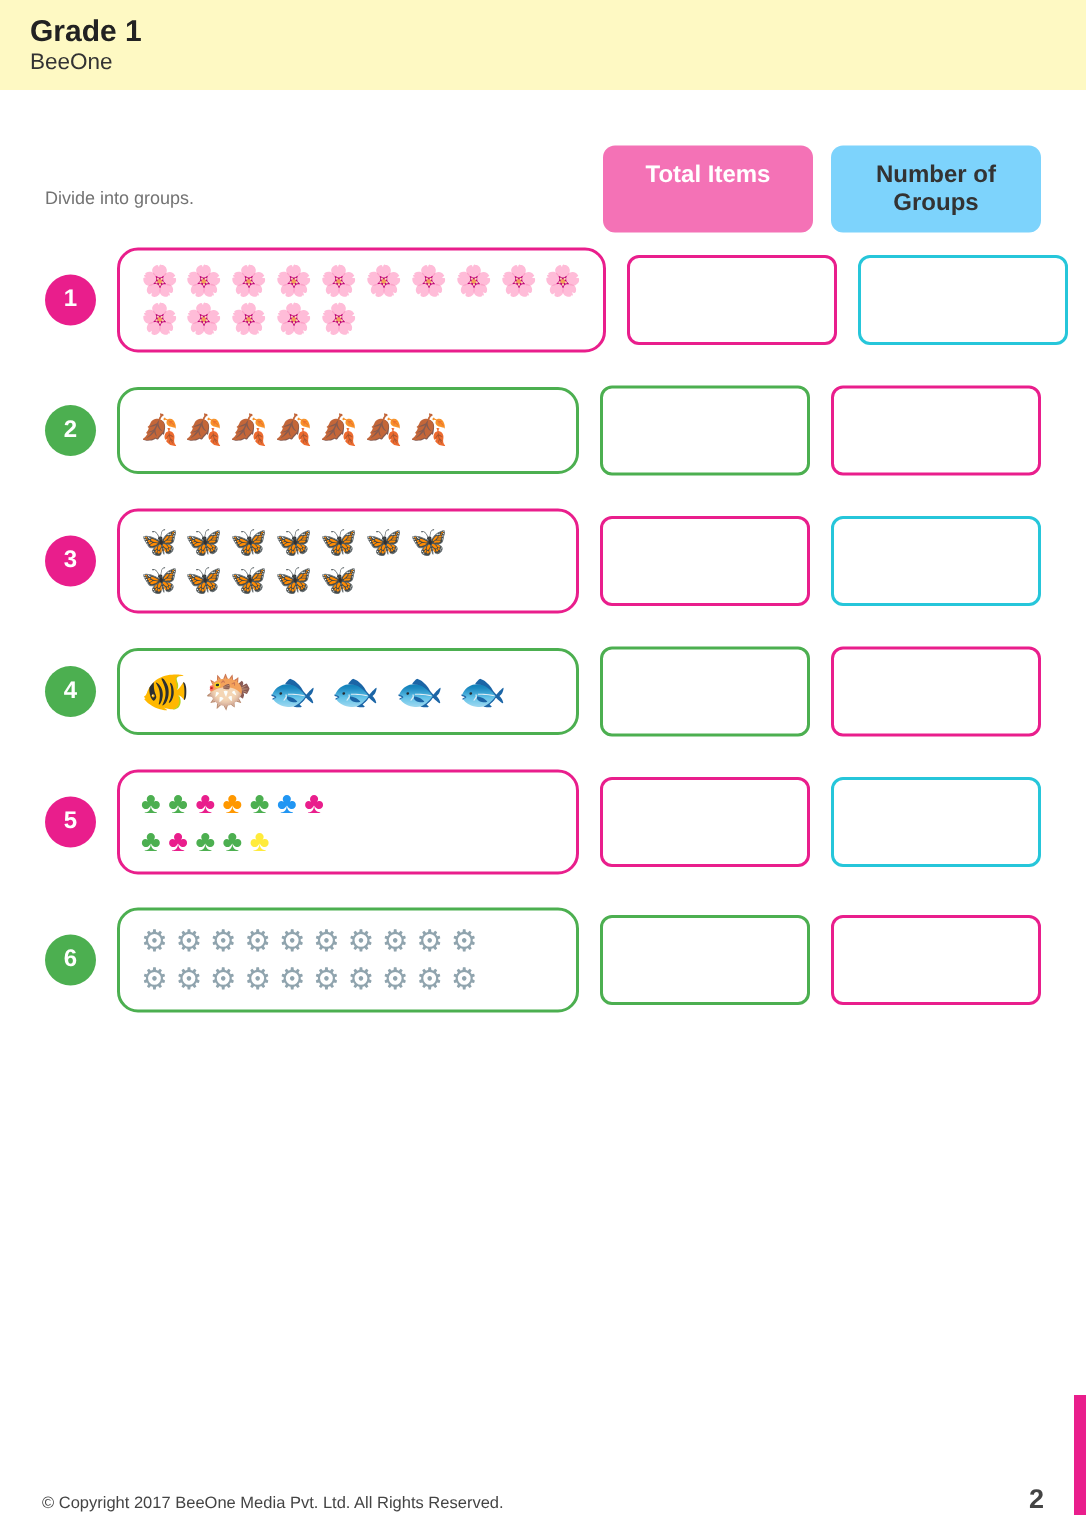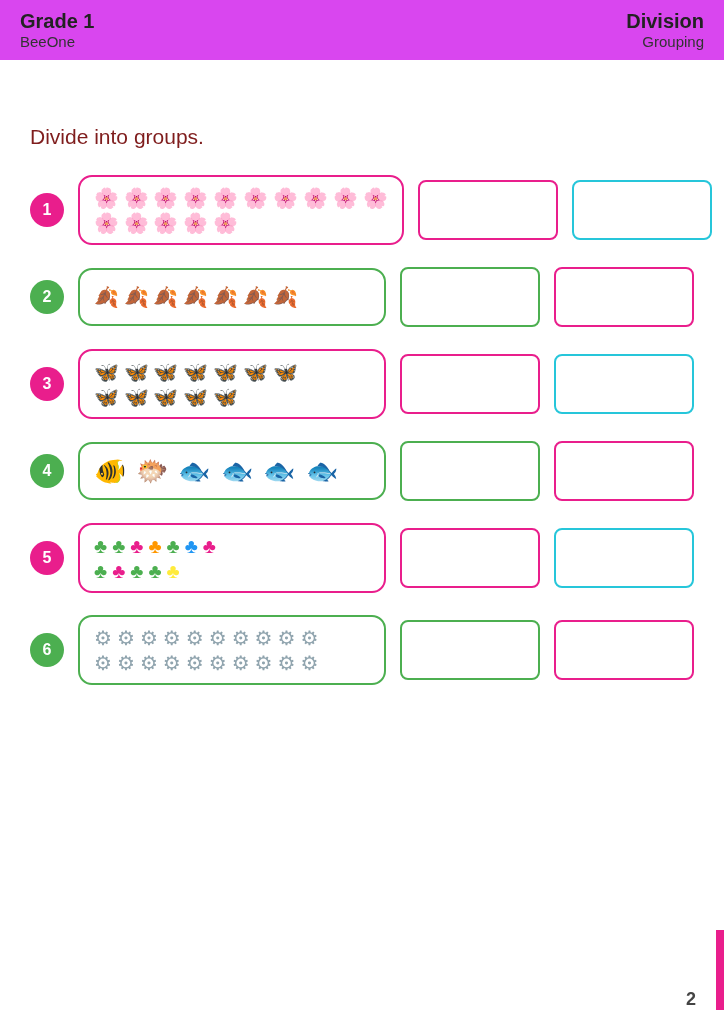--- a/index.html
+++ b/index.html
@@ -6,21 +6,21 @@
     body {
       width: 724px;
       min-height: 1024px;
       background: #fff;
       font-family: Arial, sans-serif;
       position: relative;
     }
 
     
     .header {
-      background: #d946ef;
+      background: #fef9c3;
       width: 100%;
       padding: 10px 20px;
       display: flex;
       justify-content: space-between;
       align-items: center;
     }
     .header-left .grade {
       font-size: 20px;
       font-weight: bold;
       color: #222;
@@ -41,22 +41,22 @@
       font-size: 15px;
       color: #333;
     }
 
     
     .content {
       padding: 20px 30px 60px 30px;
     }
 
     .instruction {
-      font-size: 21px;
-      color: #7f1d1d;
+      font-size: 12px;
+      color: #737373;
       margin-bottom: 16px;
       margin-top: 45px;
     }
 
     .col-headers {
       display: flex;
       gap: 12px;
       margin-left: auto;
     }
 
@@ -181,30 +181,30 @@
     }
   </style>
 </head>
 <body>
 
 <div class="header">
   <div class="header-left">
     <div class="grade">Grade 1</div>
     <div class="subject">BeeOne</div>
   </div>
-  <div class="header-right">
-    <div class="topic">Division</div>
-    <div class="subtopic">Grouping</div>
-  </div>
 </div>
 
 <div class="content">
 
   <div style="display:flex; align-items:flex-end; margin-bottom:10px;">
     <div class="instruction" style="flex:1;">Divide into groups.</div>
+    <div class="col-headers">
+      <div class="col-header-total">Total Items</div>
+      <div class="col-header-groups">Number of<br>Groups</div>
+    </div>
   </div>
 
   <div class="question-row">
     <div class="number-badge badge-pink">1</div>
     <div class="items-box border-pink">
       <div class="row">
         <span class="emoji">🌸</span>
           <span class="emoji">🌸</span>
           <span class="emoji">🌸</span>
         <span class="emoji">🌸</span>
@@ -337,16 +337,17 @@
       </div>
     </div>
     <div class="answer-box ans-green"></div>
     <div class="answer-box ans-pink"></div>
   </div>
 
 </div>
 
 <div class="footer">
   <div class="footer-text">
+    <div>© Copyright 2017 BeeOne Media Pvt. Ltd. All Rights Reserved.</div>
   </div>
   <div class="page-number">2</div>
   <div class="footer-bar"></div>
 </div>
 
 </body></html>

